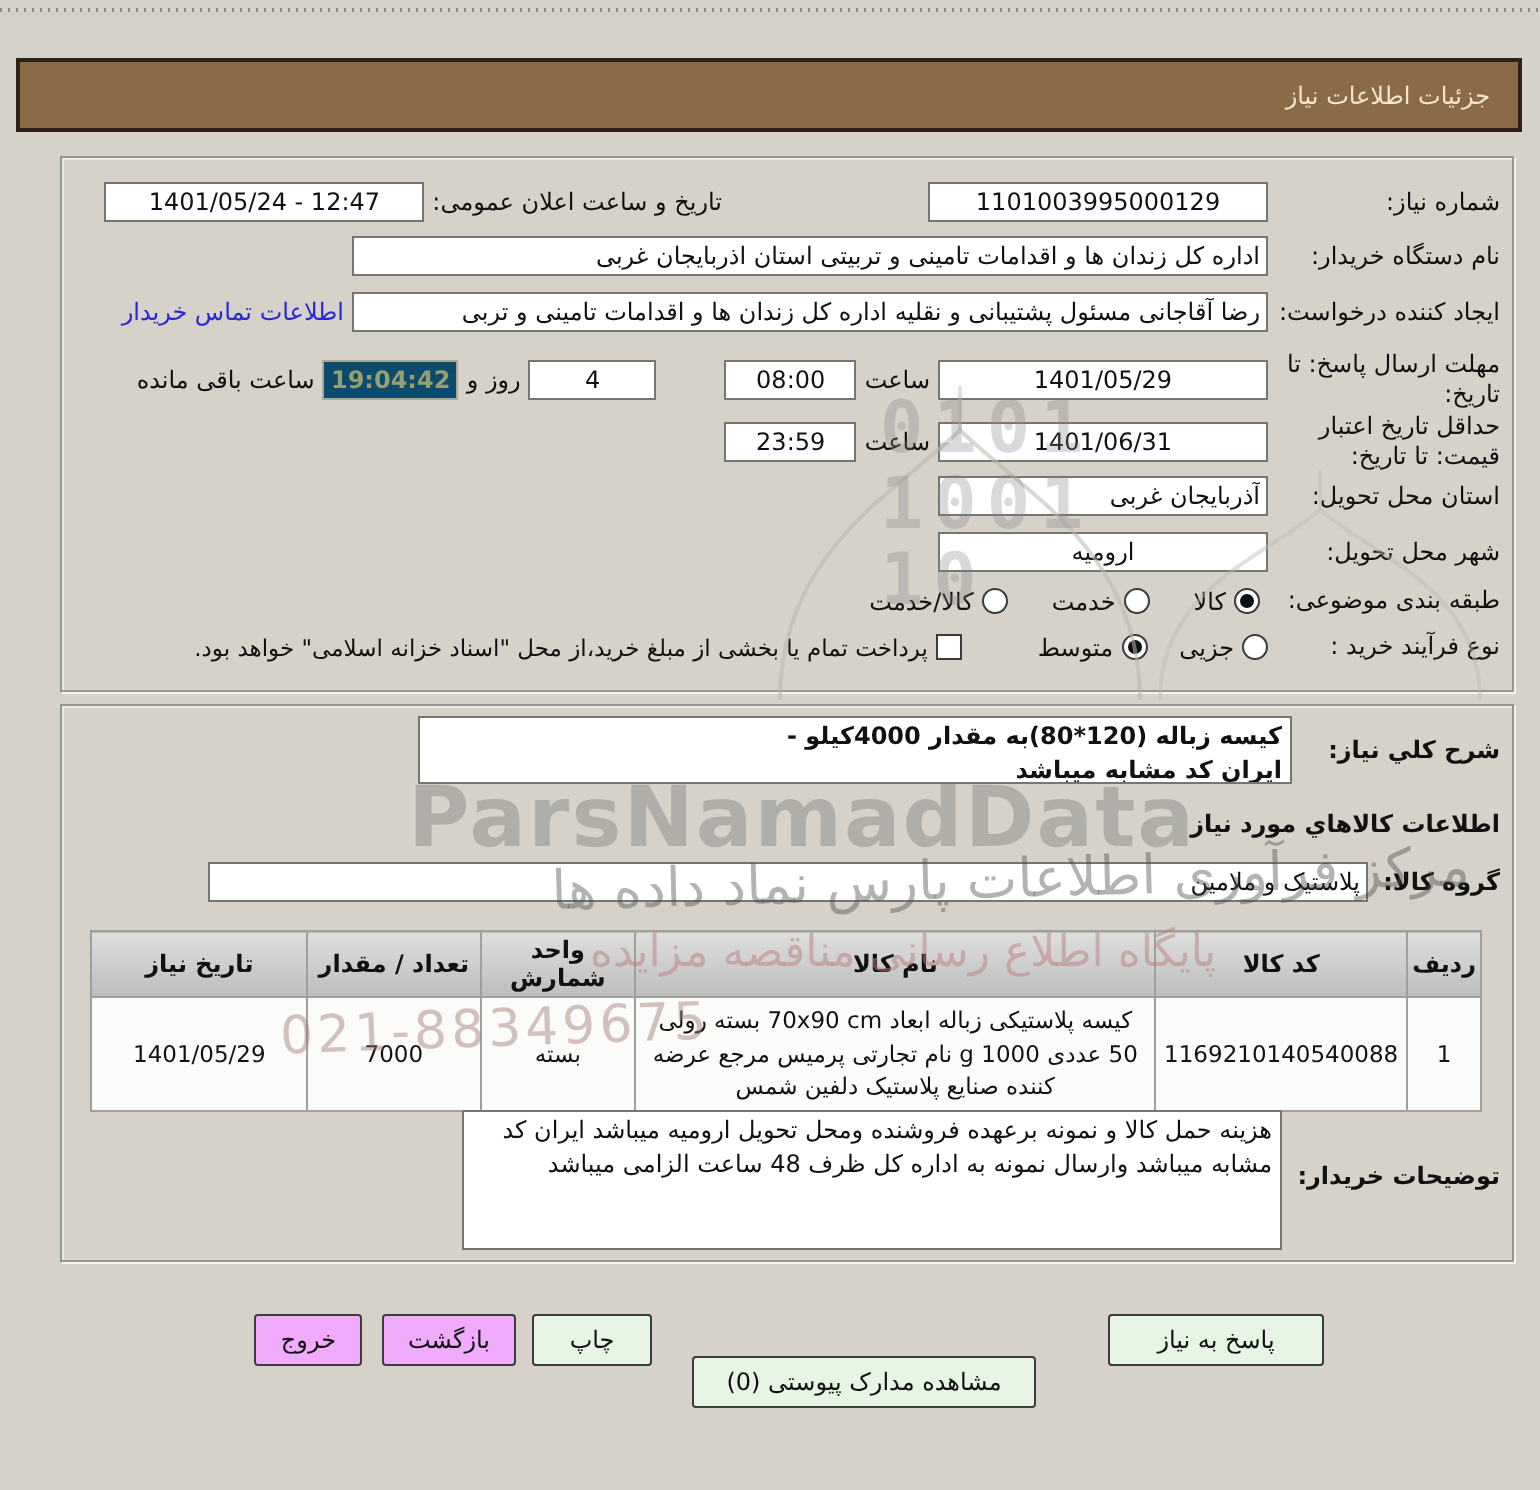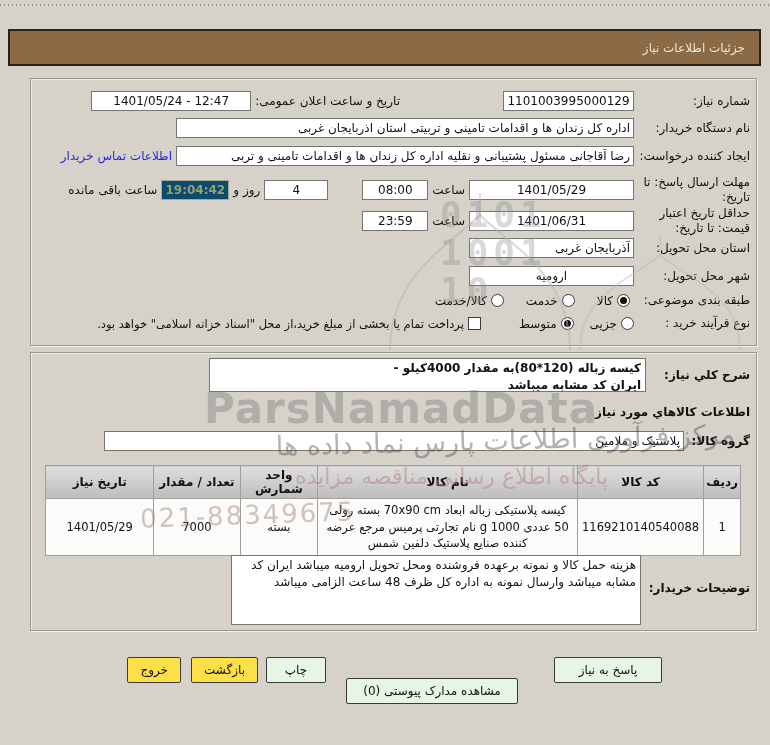--- a/index.html
+++ b/index.html
@@ -67,21 +67,21 @@
   table.goods td { font-size:11.5px; text-align:center; vertical-align:middle; padding:3px 4px; line-height:1.45; height:52px; }
   td.num { direction:ltr; }
   
   .btnrow { position:absolute; top:636px; right:108px; display:flex; direction:rtl; align-items:center; }
   .btn {
     height:26px; border:1px solid #3c3c3c; border-radius:2px;
     font-family:"DejaVu Sans","Liberation Sans",sans-serif; font-size:12px; color:#111;
     display:inline-flex; align-items:center; justify-content:center; padding:0 12px; cursor:pointer; flex:none;
   }
   .btn.green { background:#e6f5e4; }
-  .btn.pink  { background:#fde047; }
+  .btn.pink  { background:#f0abfc; }
   
   .wm { position:absolute; pointer-events:none; z-index:40; }
   .wm-brand { top:384px; left:204px; font-size:42px; font-weight:bold; letter-spacing:1px;
     color:rgba(125,125,125,.42); direction:ltr; }
   .wm-cal { top:427px; left:85px; width:650px; font-size:27px; color:rgba(75,75,75,.42);
     transform:rotate(-1.5deg); white-space:nowrap; }
   .wm-pink { top:464px; left:295px; font-size:22px; color:rgba(185,125,125,.5); white-space:nowrap; }
   .wm-phone { top:500px; left:140px; font-size:26px; color:rgba(160,120,120,.45);
     transform:rotate(-2deg); direction:ltr; letter-spacing:2px; }
   .wm-ghost { top:196px; left:440px; font-size:36px; font-weight:bold; line-height:1.05;
@@ -95,21 +95,21 @@
 <div class="dotline"></div>
 
 <div class="titlebar">
   <span>جزئیات اطلاعات نیاز</span>
 </div>
 
 <div class="panel" id="panel1">
 
   <div class="prow" style="top:12px;">
     <span class="lbl">شماره نیاز:</span>
-    <input class="ibox ctr" style="width: 131px;" dir="ltr" readonly="" value="1101003995000129">
+    <input class="ibox ctr" style="width: 170px;" dir="ltr" readonly="" value="1101003995000129">
     <span class="spacer" style="width:95px;"></span>
     <span class="lbl2">تاریخ و ساعت اعلان عمومی:</span>
     <input class="ibox ctr" style="width: 160px;" dir="ltr" readonly="" value="1401/05/24 - 12:47">
   </div>
 
   <div class="prow" style="top:39px;">
     <span class="lbl">نام دستگاه خریدار:</span>
     <input class="ibox rgt" style="width: 458px;" readonly="" value="اداره کل زندان ها و اقدامات تامینی و تربیتی استان اذربایجان غربی">
   </div>
 

